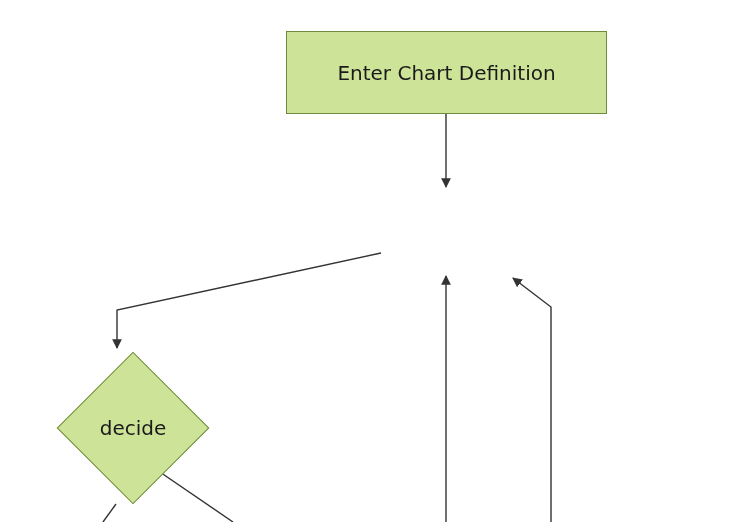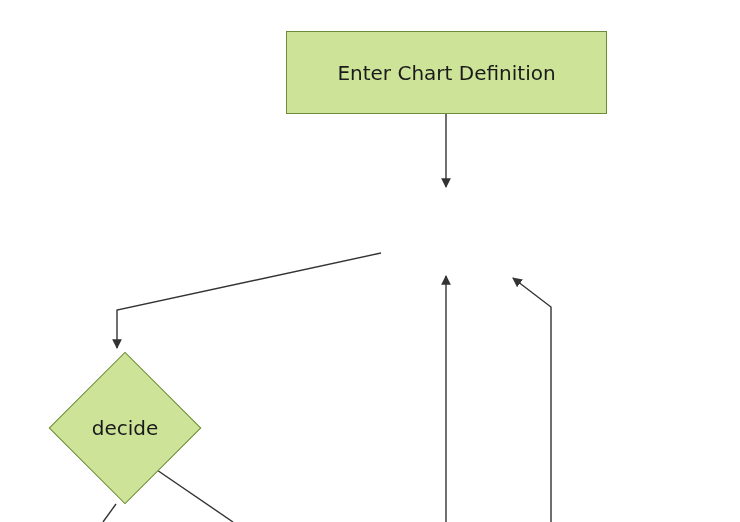--- a/index.html
+++ b/index.html
@@ -28,21 +28,21 @@
     justify-content: center;
     box-sizing: border-box;
     background: var(--node-fill, #cde498);
     border: 1.4px solid var(--node-border, #6e8b3d);
     color: var(--text, #1a1a1a);
     font-size: 20px;
     text-align: center;
   }
   #node-a { left: 286px; top: 31px; width: 321px; height: 83px; }
   #node-b { left: 381px; top: 191px; width: 128px; height: 81px; border-radius: 9px; }
-  #node-c { position: absolute; left: 48px; top: 351px; width: 154px; height: 154px; }
+  #node-c { position: absolute; left: 56px; top: 351px; width: 154px; height: 154px; }
   .diamond-shape {
     position: absolute;
     left: 23px; top: 23px;
     width: 108px; height: 108px;
     box-sizing: border-box;
     background: var(--node-fill, #cde498);
     border: 1.4px solid var(--node-border, #6e8b3d);
     transform: rotate(45deg);
   }
   .diamond-label {

